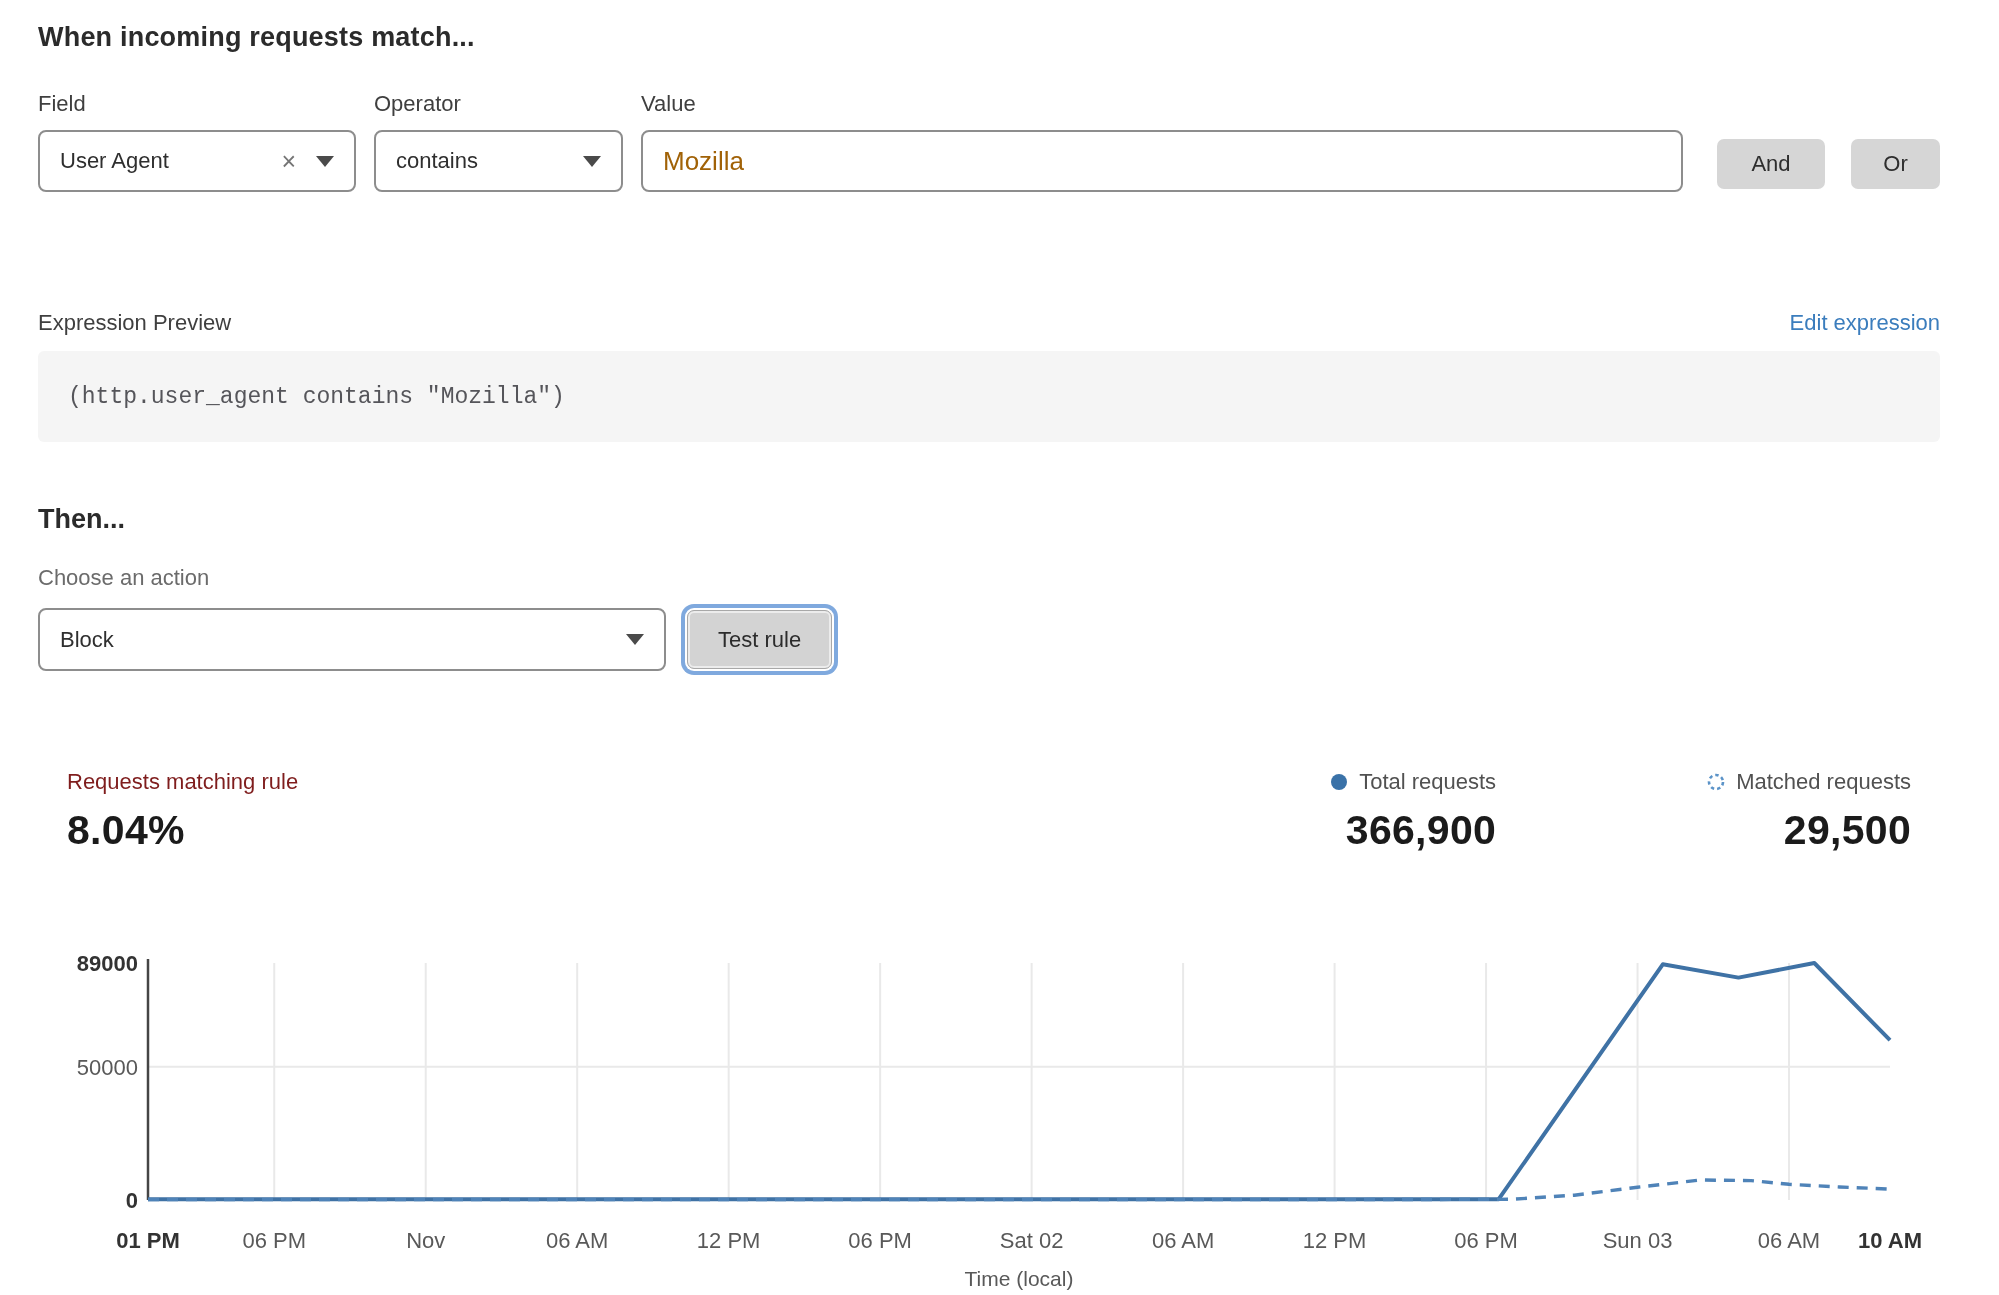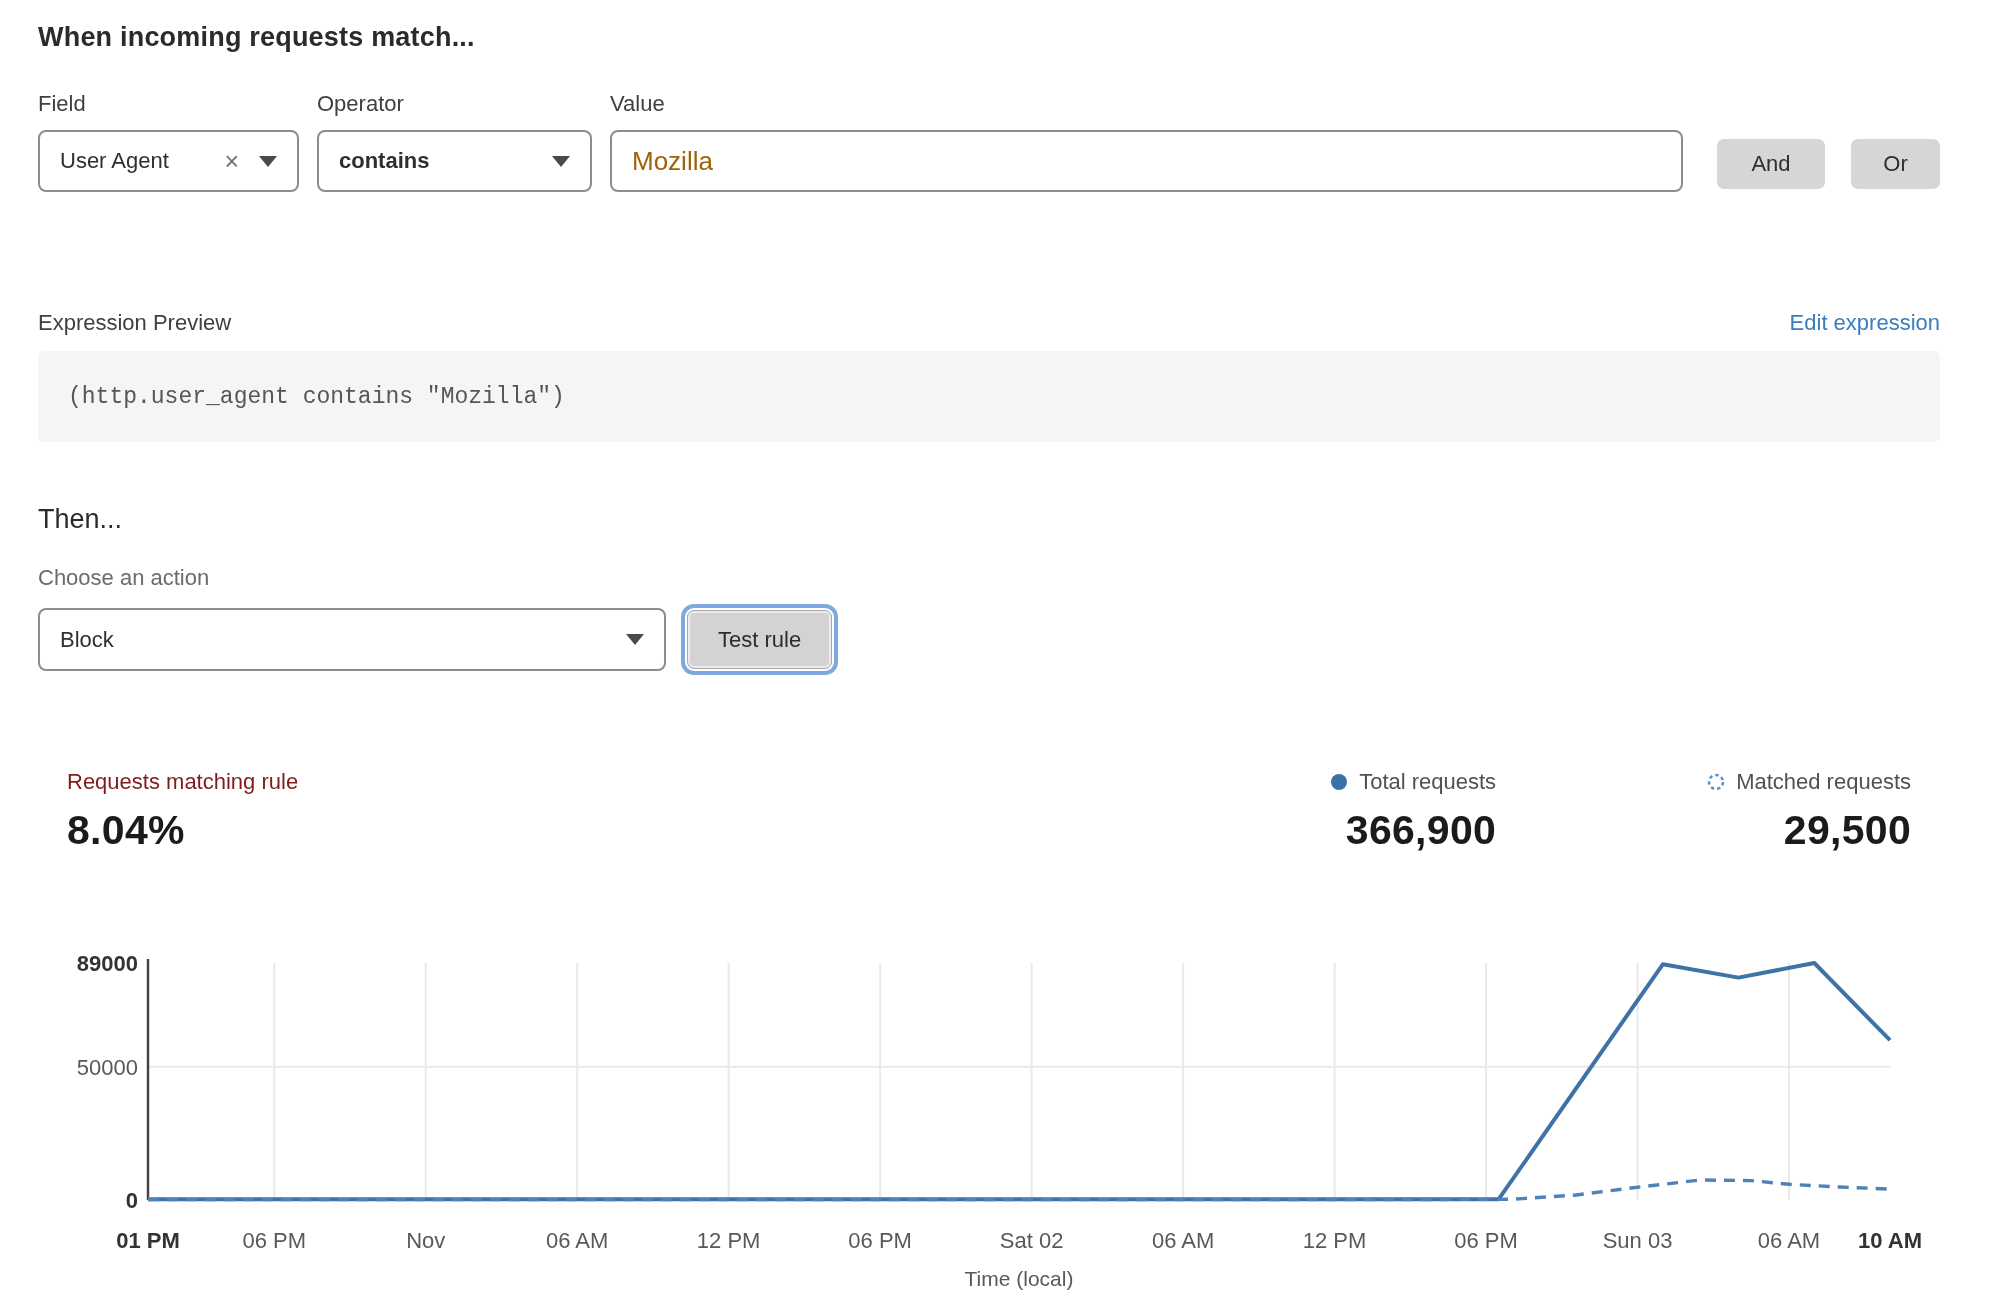--- a/index.html
+++ b/index.html
@@ -10,22 +10,22 @@
 
   .h1 { font-size:27px; font-weight:bold; color:#2b2b2b; padding-top:22px; letter-spacing:.2px; }
 
   
   .builder-row { display:flex; align-items:flex-start; margin-top:38px; }
   .fgroup { display:flex; flex-direction:column;justify-content:space-between; }
   .flabel { font-size:22px; color:#3f3f3f; margin-bottom:13px; }
   .control { height:62px; border:2px solid #8d8d8d; border-radius:8px; background:#fff;
              display:flex; align-items:center; padding:0 20px; font-size:22px; color:#2f2f2f; }
   .dropdown { cursor:pointer; }
-  .field-dd { width:261px; margin-right:18px; }
-  .op-dd { width:275px; margin-right:18px;font-weight:bold; }
+  .field-dd { width:318px; margin-right:18px; }
+  .op-dd { width:249px; margin-right:18px; }
   .value-group { flex:1; }
   .value-input { width:100%; height:62px; border:2px solid #8d8d8d; border-radius:8px;
                  font-size:26px; color:#a16207; padding:0 20px; font-family:"Liberation Sans",sans-serif; }
   .dd-label { flex:1; white-space:nowrap; overflow:hidden; }
   .x-icon { color:#757575; font-size:25px; margin-right:20px; line-height:1; cursor:pointer; }
   .caret { width:0; height:0; border-left:9px solid transparent; border-right:9px solid transparent;
            border-top:11px solid #4a4a4a; }
   .conj-btn { margin-top:48px; height:50px; border:none; border-radius:7px; background:#d6d6d6;
               color:#2e2e2e; font-size:22px; font-family:"Liberation Sans",sans-serif; cursor:pointer; }
   .and-btn { width:108px; margin-left:34px; }
@@ -33,21 +33,21 @@
 
   
   .expr-head { display:flex; justify-content:space-between; align-items:flex-start; margin-top:118px; }
   .expr-label { font-size:22px; color:#3f3f3f; }
   .expr-link { font-size:22px; text-decoration:none; cursor:pointer; }
   .expr-box { margin-top:15px; height:91px; background:#f5f5f5; border-radius:6px;
               display:flex; align-items:center; padding:0 30px; }
   .expr-code { font-family:"Liberation Mono","DejaVu Sans Mono",monospace; font-size:23px; color:#55555a; }
 
   
-  .h2 { font-size:27px; font-weight:normal; color:#2b2b2b; margin-top:62px; }
+  .h2 { font-size:27px; font-weight:bold; color:#2b2b2b; margin-top:62px; }
   .choose-label { font-size:22px; color:#6b6b6b; margin-top:30px; }
   .action-row { display:flex; align-items:flex-start; margin-top:17px; }
   .action-dd { width:628px; height:63px; }
   .test-btn { margin-left:21px; height:59px; margin-top:2px; padding:0 30px; font-size:22px; color:#2c2c2c;
               font-family:"Liberation Sans",sans-serif; background:#d3d3d3; border:1px solid #a8a8a8;
               border-radius:7px; cursor:pointer;
               box-shadow: inset 0 0 0 2px #ececec, 0 0 0 2px #ffffff, 0 0 0 6px #7fa9de; }
 
   
   .stats-row { display:flex; align-items:flex-start; margin-top:98px; padding-left:29px; }

